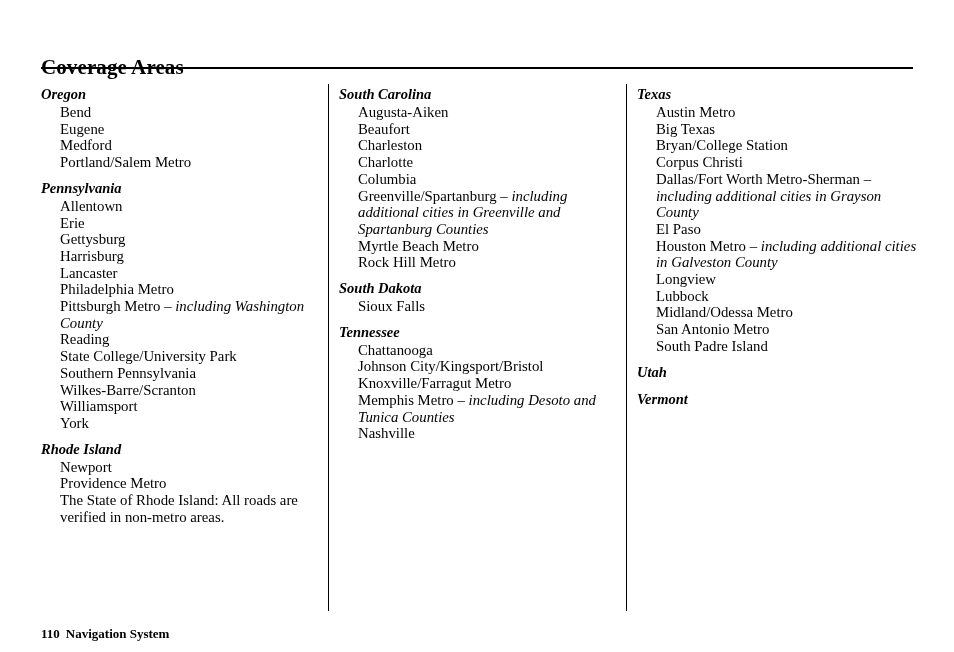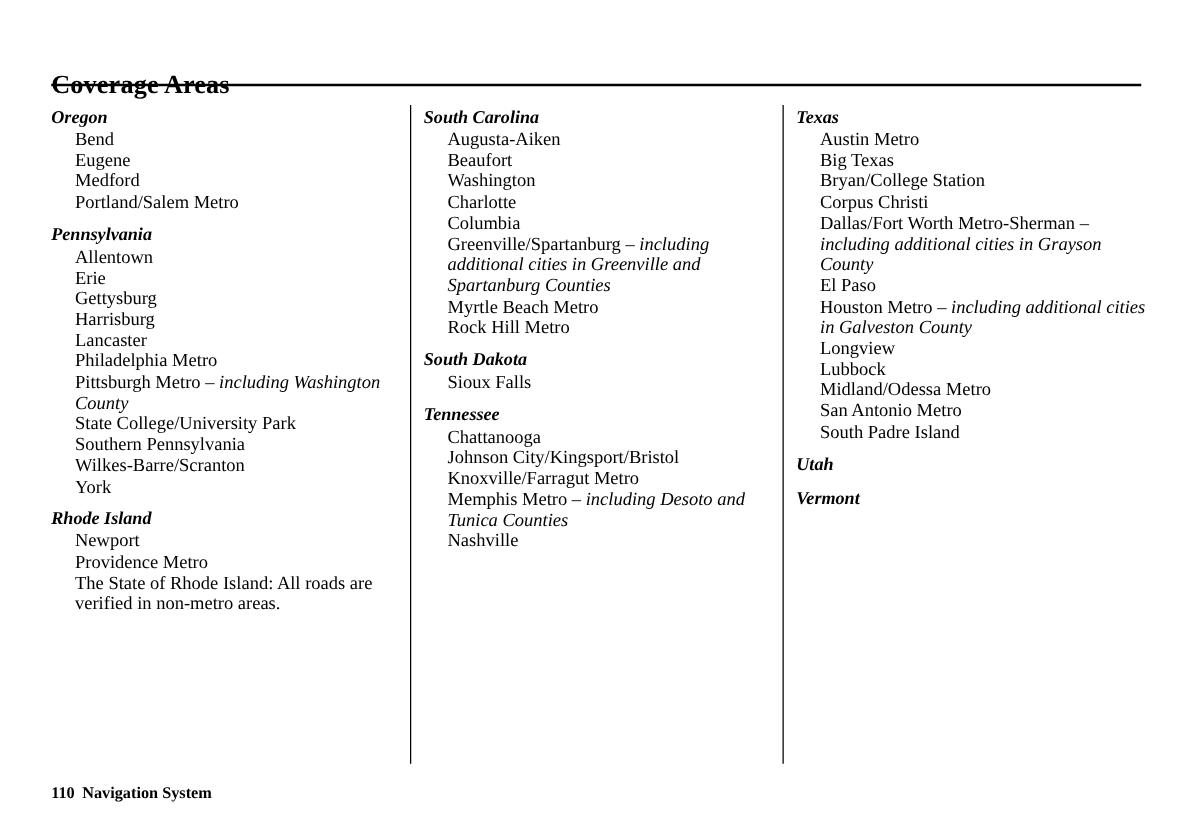--- a/index.html
+++ b/index.html
@@ -138,42 +138,44 @@
         <div class="state-block">
           <div class="state-name">Pennsylvania</div>
           <ul class="city-list">
             <li><span>Allentown</span></li>
             <li><span>Erie</span></li>
             <li><span>Gettysburg</span></li>
             <li><span>Harrisburg</span></li>
             <li><span>Lancaster</span></li>
             <li><span>Philadelphia Metro</span></li>
             <li><span>Pittsburgh Metro – </span><span class="note">including Washington County</span></li>
+            <li><span>Reading</span></li>
             <li><span>State College/University Park</span></li>
             <li><span>Southern Pennsylvania</span></li>
             <li><span>Wilkes-Barre/Scranton</span></li>
+            <li><span>Williamsport</span></li>
             <li><span>York</span></li>
           </ul>
         </div>
         <div class="state-block">
           <div class="state-name">Rhode Island</div>
           <ul class="city-list">
             <li><span>Newport</span></li>
             <li><span>Providence Metro</span></li>
             <li><span>The State of Rhode Island: All roads are verified in non-metro areas.</span></li>
           </ul>
         </div>
       </div>
     <div class="column col-2">
         <div class="state-block">
           <div class="state-name">South Carolina</div>
           <ul class="city-list">
             <li><span>Augusta-Aiken</span></li>
             <li><span>Beaufort</span></li>
-            <li><span>Washington</span></li>
+            <li><span>Charleston</span></li>
             <li><span>Charlotte</span></li>
             <li><span>Columbia</span></li>
             <li><span>Greenville/Spartanburg – </span><span class="note">including additional cities in Greenville and Spartanburg Counties</span></li>
             <li><span>Myrtle Beach Metro</span></li>
             <li><span>Rock Hill Metro</span></li>
           </ul>
         </div>
         <div class="state-block">
           <div class="state-name">South Dakota</div>
           <ul class="city-list">

